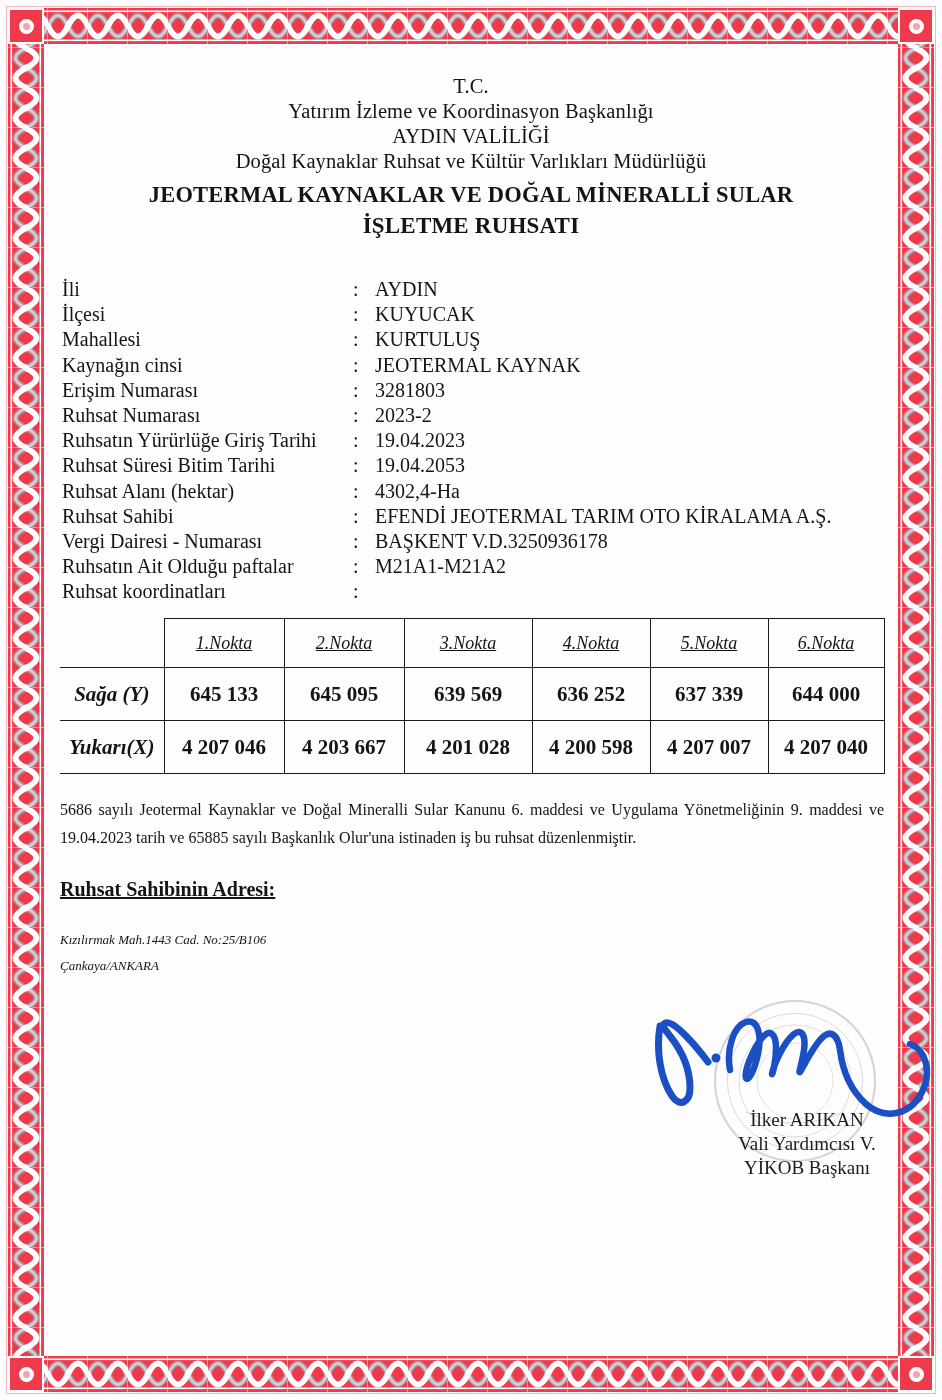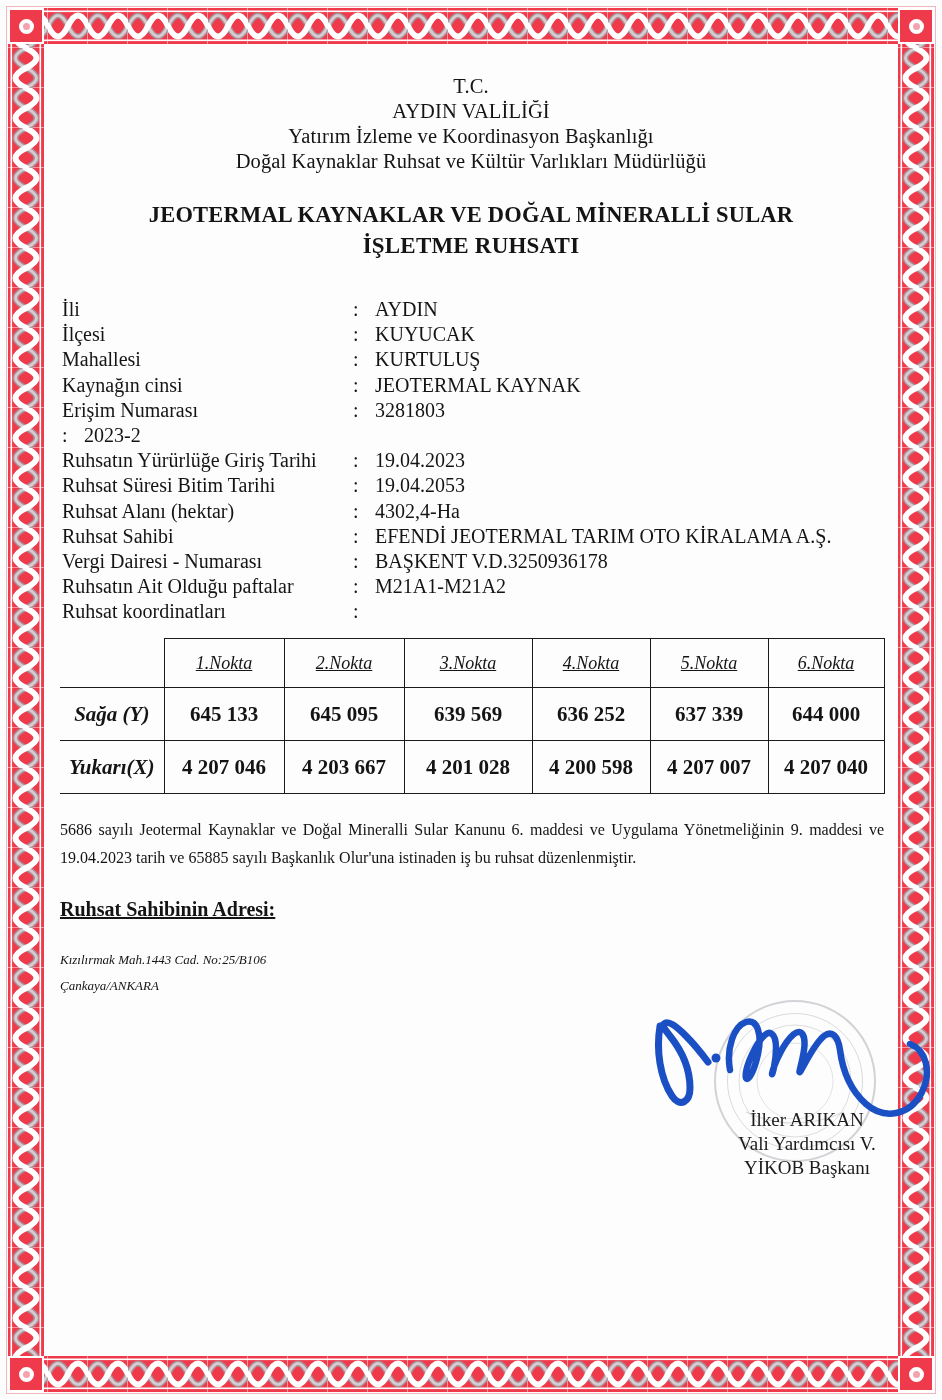--- a/index.html
+++ b/index.html
@@ -86,21 +86,21 @@
     text-align: center;
     font-size: 20.5px;
     line-height: 25px;
     letter-spacing: .1px;
   }
   .hdr-tc { margin-top: 22px; }
 
   .title-block {
     text-align: center;
     font-weight: bold;
-    margin-top: 26px;
+    margin-top: 6px;
   }
   .title-1 { font-size: 22.5px; line-height: 30px; letter-spacing: .2px; }
   .title-2 { font-size: 23px;   line-height: 31px; letter-spacing: .2px; }
 
   
   .fields {
     margin-top: 36px;
     margin-left: 10px;
   }
   .field-row {
@@ -295,22 +295,22 @@
   </div>
 
   <div class="corner corner-tl"></div>
   <div class="corner corner-tr"></div>
   <div class="corner corner-bl"></div>
   <div class="corner corner-br"></div>
 
   <div id="content">
 
     <div class="hdr-line hdr-tc">T.C.</div>
+    <div class="hdr-line">Yatırım İzleme ve Koordinasyon Başkanlığı</div>
     <div class="hdr-line">AYDIN VALİLİĞİ</div>
-    <div class="hdr-line">Yatırım İzleme ve Koordinasyon Başkanlığı</div>
     <div class="hdr-line">Doğal Kaynaklar Ruhsat ve Kültür Varlıkları Müdürlüğü</div>
 
     <div class="title-block">
       <div class="title-1">JEOTERMAL KAYNAKLAR VE DOĞAL MİNERALLİ SULAR</div>
       <div class="title-2">İŞLETME RUHSATI</div>
     </div>
 
     <div class="fields">
 
       <div class="field-row">
@@ -337,20 +337,21 @@
         <span class="field-value">JEOTERMAL KAYNAK</span>
       </div>
 
       <div class="field-row">
         <span class="field-label">Erişim Numarası</span>
         <span class="field-colon">:</span>
         <span class="field-value">3281803</span>
       </div>
 
       <div class="field-row">
+        <span class="field-label">Ruhsat Numarası</span>
         <span class="field-colon">:</span>
         <span class="field-value">2023-2</span>
       </div>
 
       <div class="field-row">
         <span class="field-label">Ruhsatın Yürürlüğe Giriş Tarihi</span>
         <span class="field-colon">:</span>
         <span class="field-value">19.04.2023</span>
       </div>
 

